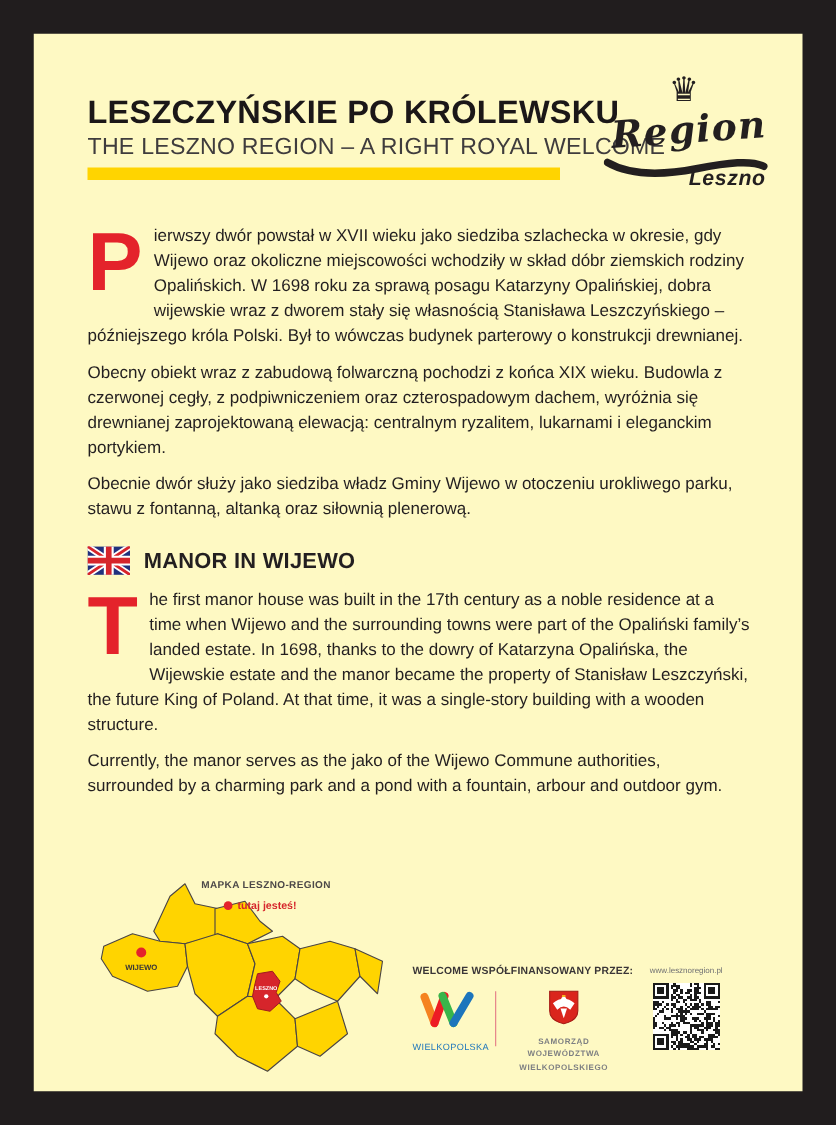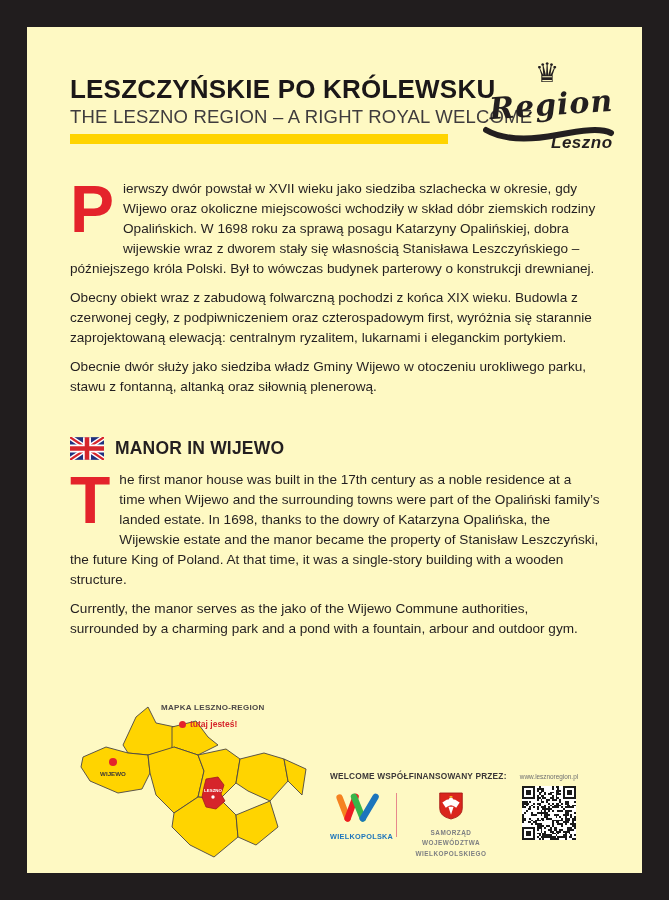--- a/index.html
+++ b/index.html
@@ -33,21 +33,21 @@
   .map-title{position:absolute;left:88px;top:8px;font-size:8px;font-weight:bold;color:#4c4848;letter-spacing:.3px;white-space:nowrap;}
   .map-legend{position:absolute;left:106px;top:24px;display:flex;align-items:center;gap:4px;font-size:8.5px;font-weight:bold;color:#d6252b;white-space:nowrap;}
   .legend-dot{width:7px;height:7px;border-radius:50%;background:#e4232b;display:inline-block;}
   .map-svg{position:absolute;left:0;top:0;}
 
   
   .funding{position:absolute;left:303px;top:744px;width:175px;color:#231f20;}
   .funding-heading{font-size:8.3px;font-weight:bold;letter-spacing:.2px;color:#3a3637;white-space:nowrap;}
   .funding-row{display:flex;align-items:flex-start;margin-top:10px;}
   .wlkp-col{width:56px;text-align:center;}
-  .wlkp-label{font-size:7.3px;font-weight:bold;color:#1c75bc;letter-spacing:.3px;margin-top:3px;white-space:nowrap;}
+  .wlkp-label{font-size:7.3px;font-weight:normal;color:#1c75bc;letter-spacing:.3px;margin-top:3px;white-space:nowrap;}
   .divider{width:1px;height:44px;background:#e7888c;margin:2px 14px 0 10px;}
   .org-col{width:80px;text-align:center;}
   .org-lines{font-size:6.4px;color:#7d7f82;letter-spacing:.5px;line-height:1.6;margin-top:3px;font-weight:bold;}
 
   
   .qr-block{position:absolute;left:492px;top:746px;width:60px;text-align:center;}
   .qr-url{font-size:6.4px;color:#6d6e71;white-space:nowrap;margin-bottom:6px;}
   .qr-code{width:54px;height:54px;margin:0 auto;}
 </style>
 </head>
@@ -66,21 +66,21 @@
       <span class="crown">♛</span>
       <span class="word1">Region</span>
       <svg class="swoosh" width="132" height="18" viewBox="0 0 132 18">
         <path d="M3 5 C 22 16, 48 15, 74 10 S 118 3, 128 8" stroke="#231f20" stroke-width="6" fill="none" stroke-linecap="round"></path>
       </svg>
       <span class="word2">Leszno</span>
     </div>
 
     <section class="section pl">
       <p><span class="dropcap">P</span><span>ierwszy dwór powstał w XVII wieku jako siedziba szlachecka w okresie, gdy Wijewo oraz okoliczne miejscowości wchodziły w skład dóbr ziemskich rodziny Opalińskich. W 1698 roku za sprawą posagu Katarzyny Opalińskiej, dobra wijewskie wraz z dworem stały się własnością Stanisława Leszczyńskiego – późniejszego króla Polski. Był to wówczas budynek parterowy o konstrukcji drewnianej.</span></p>
-      <p>Obecny obiekt wraz z zabudową folwarczną pochodzi z końca XIX wieku. Budowla z czerwonej cegły, z podpiwniczeniem oraz czterospadowym first, wyróżnia się starannie zaprojektowaną elewacją: centralnym ryzalitem, lukarnami i eleganckim portykiem.</p>
+      <p>Obecny obiekt wraz z zabudową folwarczną pochodzi z końca XIX wieku. Budowla z czerwonej cegły, z podpiwniczeniem oraz czterospadowym dachem, wyróżnia się drewnianej zaprojektowaną elewacją: centralnym ryzalitem, lukarnami i eleganckim portykiem.</p>
       <p>Obecnie dwór służy jako siedziba władz Gminy Wijewo w otoczeniu urokliwego parku, stawu z fontanną, altanką oraz siłownią plenerową.</p>
     </section>
 
     <section class="section en">
       <div class="sec-head">
         <svg class="flag" viewBox="0 0 60 40">
           <rect width="60" height="40" fill="#21317d"></rect>
           <path d="M0,0 L60,40 M60,0 L0,40" stroke="#ffffff" stroke-width="9"></path>
           <path d="M0,0 L60,40 M60,0 L0,40" stroke="#d6252b" stroke-width="4"></path>
           <path d="M30,0 V40 M0,20 H60" stroke="#ffffff" stroke-width="14"></path>

